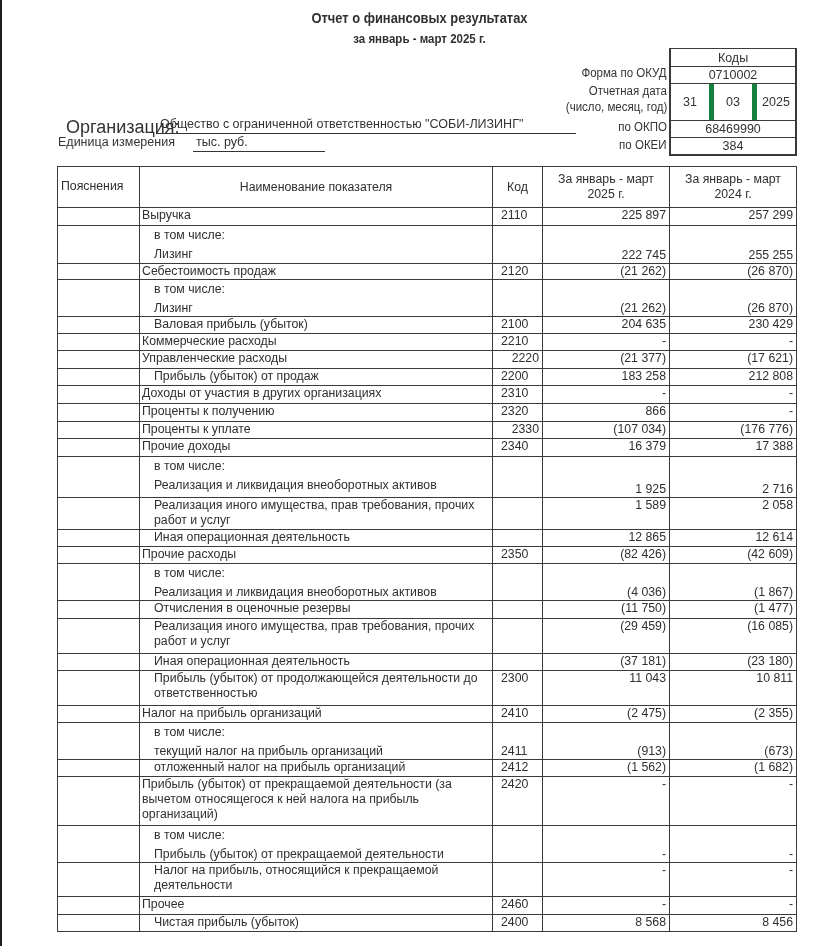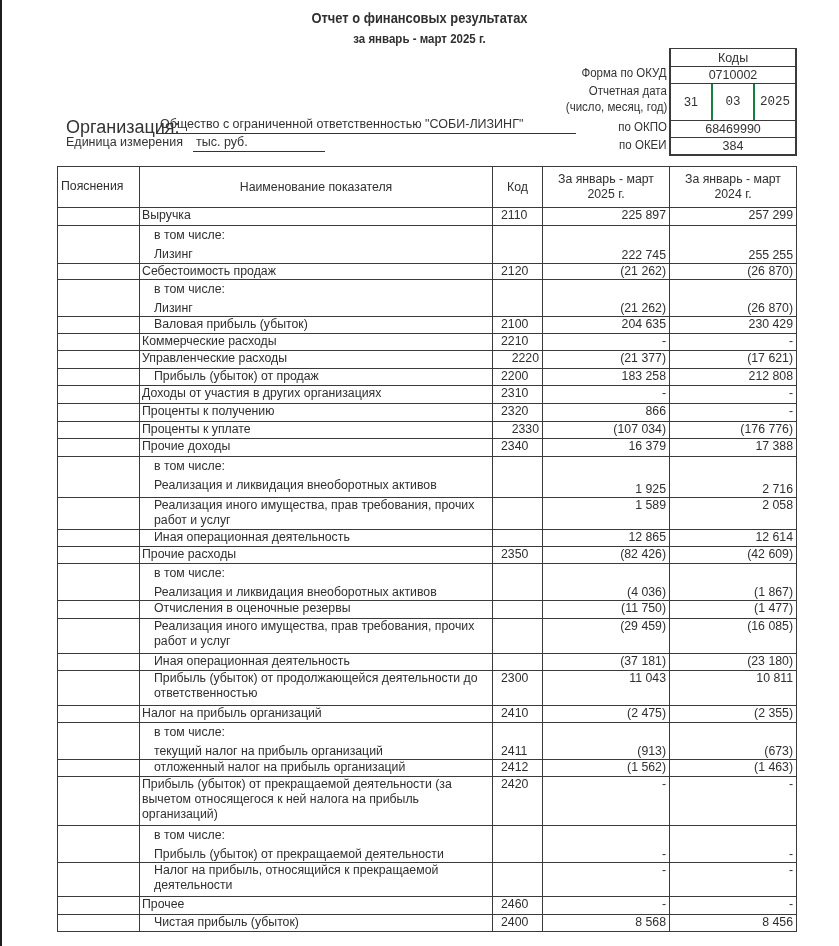--- a/index.html
+++ b/index.html
@@ -16,21 +16,21 @@
   .title.t2 { top: 32px; font-size: 12.5px; transform: scaleX(0.92); }
 
   .abs { position: absolute; white-space: nowrap; }
   .rlabel { text-align: right; font-size: 12.5px; color: #333; transform-origin: right center; transform: scaleX(0.92); }
 
   
   .codes { position: absolute; left: 669px; top: 48px; width: 128px; border: 2px solid #3a3a3a; border-top-width: 1.5px; }
   .codes .cr { display: flex; border-top: 1.5px solid #3a3a3a; }
   .codes .cr:first-child { border-top: none; }
   .codes .cc { flex: 1; text-align: center; font-size: 12.5px; color: #333; display: flex; align-items: center; justify-content: center; }
-  .codes .cc + .cc { border-left: 2px solid #15803d; font-family: Liberation Mono, monospace; }
+  .codes .cc + .cc { border-left: 5px solid #15803d; }
   .codes .h18 { height: 17px; }
   .codes .h36 { height: 37px; }
 
   .underline { border-bottom: 1.5px solid #333; }
 
   
   table.fin {
     position: absolute; left: 57px; top: 166px;
     border-collapse: collapse; table-layout: fixed;
     width: 739px;
@@ -81,21 +81,21 @@
   <div class="cr h18">
       <div class="cc">68469990</div>
     </div>
   <div class="cr h18">
       <div class="cc">384</div>
     </div>
 </div>
 
 <div class="abs" style="left:66px; top:117px; font-size:18px; color:#333;">Организация:</div>
 <div class="abs underline" style="left:156px; top:117px; width:420px; height:17px; font-size:12.5px; color:#333; padding-left:4px;">Общество с ограниченной ответственностью "СОБИ-ЛИЗИНГ"</div>
-<div class="abs" style="left:66px; top:135px; font-size:12.5px; color:#333;">Единица измерения</div>
+<div class="abs" style="left:58px; top:135px; font-size:12.5px; color:#333;">Единица измерения</div>
 <div class="abs underline" style="left:193px; top:135px; width:132px; height:17px; font-size:12.5px; color:#333; padding-left:3px;">тыс. руб.</div>
 
 <table class="fin">
   <colgroup>
     <col style="width:82px">
     <col style="width:353px">
     <col style="width:50px">
     <col style="width:127px">
     <col style="width:127px">
   </colgroup>
@@ -321,21 +321,21 @@
         <td class="num bottom">(913)</td>
         <td class="num bottom">(673)</td>
       </tr>
       <tr style="height: 17px;">
         <td></td>
         <td class="name ind">
           <div>отложенный налог на прибыль организаций</div>
         </td>
         <td class="code" style="text-align: left; padding-left: 8px;">2412</td>
         <td class="num">(1 562)</td>
-        <td class="num">(1 463)</td>
+        <td class="num">(1 682)</td>
       </tr>
       <tr style="height: 49px;">
         <td></td>
         <td class="name" style="padding-left: 2px;">
           <div>Прибыль (убыток) от прекращаемой деятельности (за вычетом относящегося к ней налога на прибыль организаций)</div>
         </td>
         <td class="code" style="text-align: left; padding-left: 8px;">2420</td>
         <td class="num">-</td>
         <td class="num">-</td>
       </tr>

